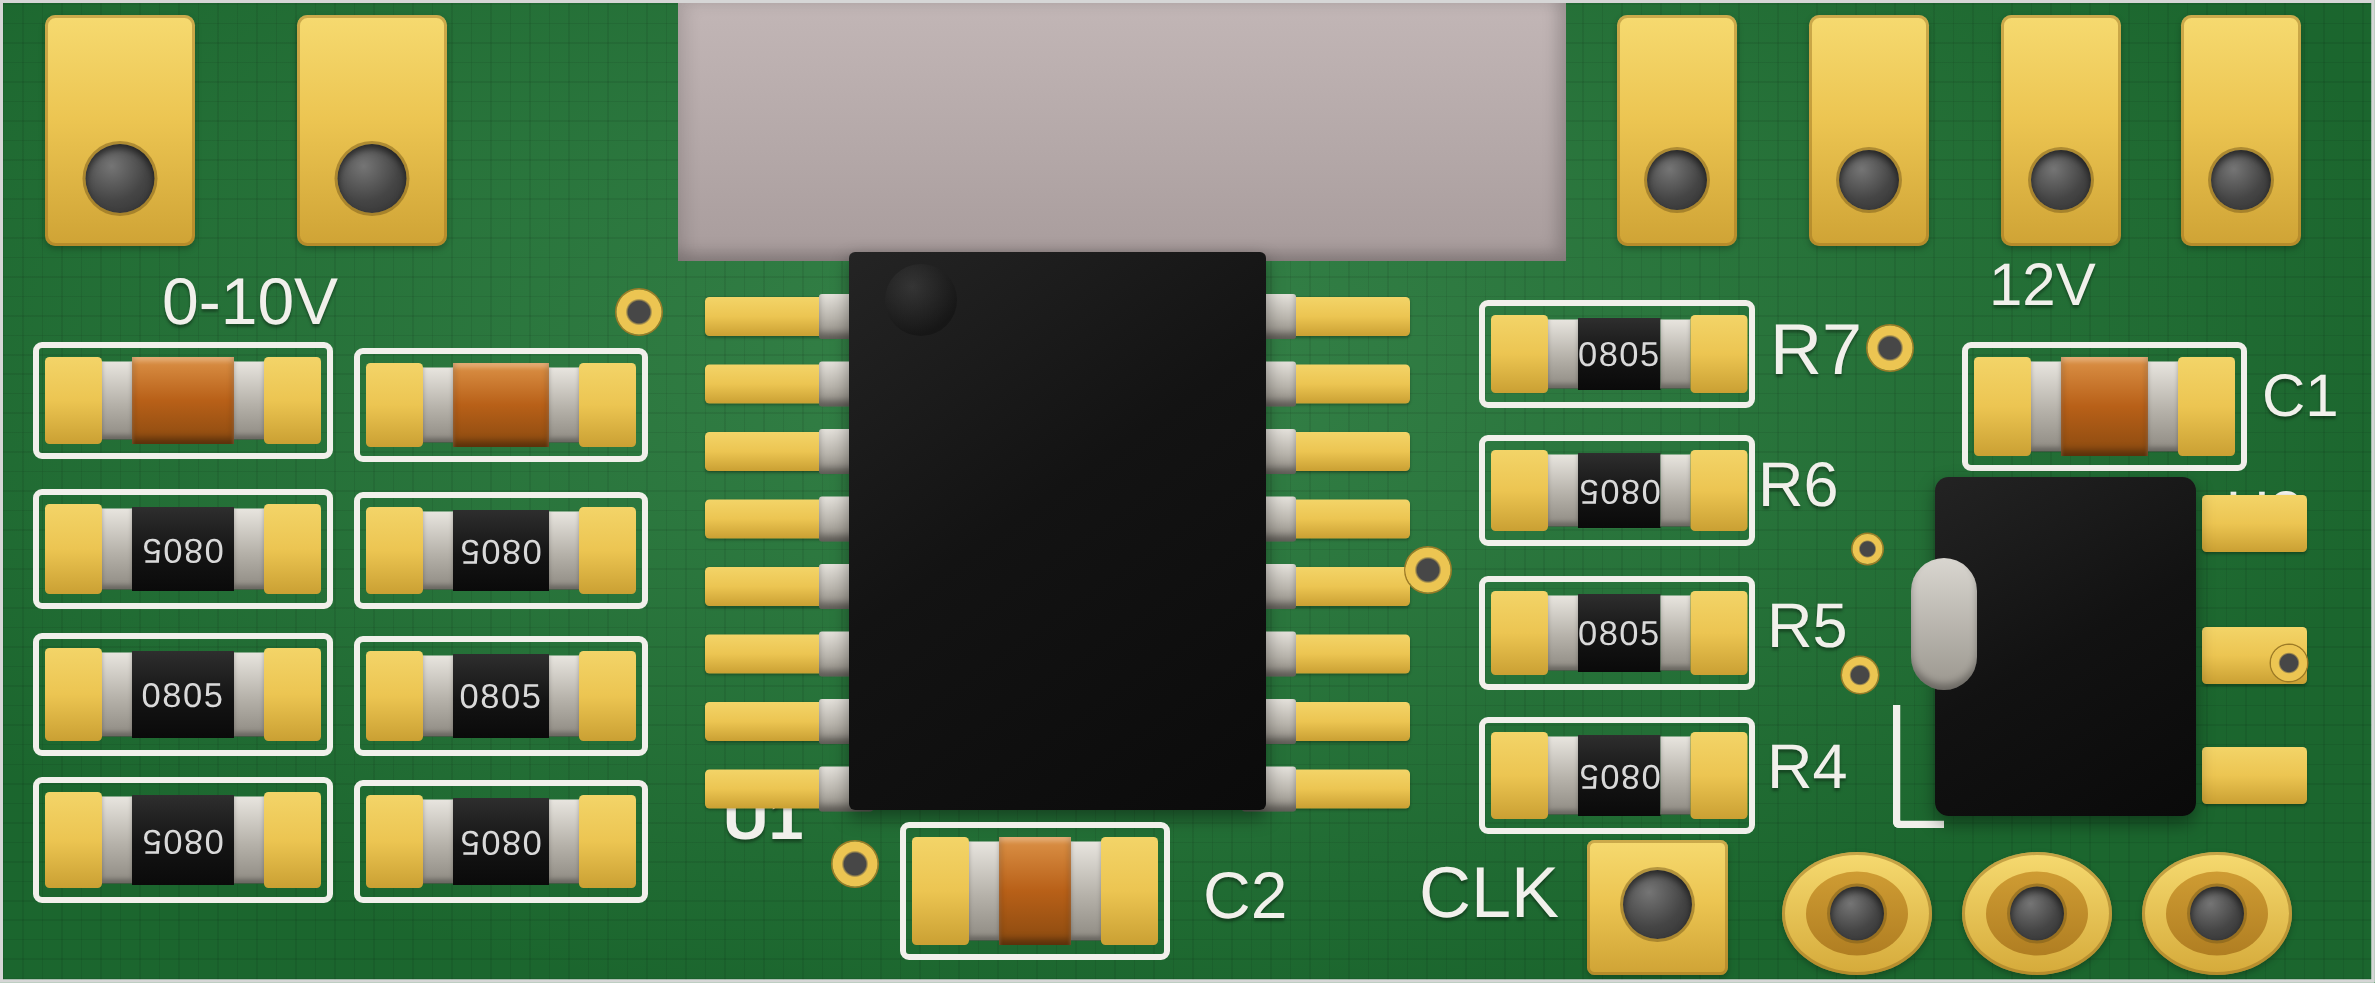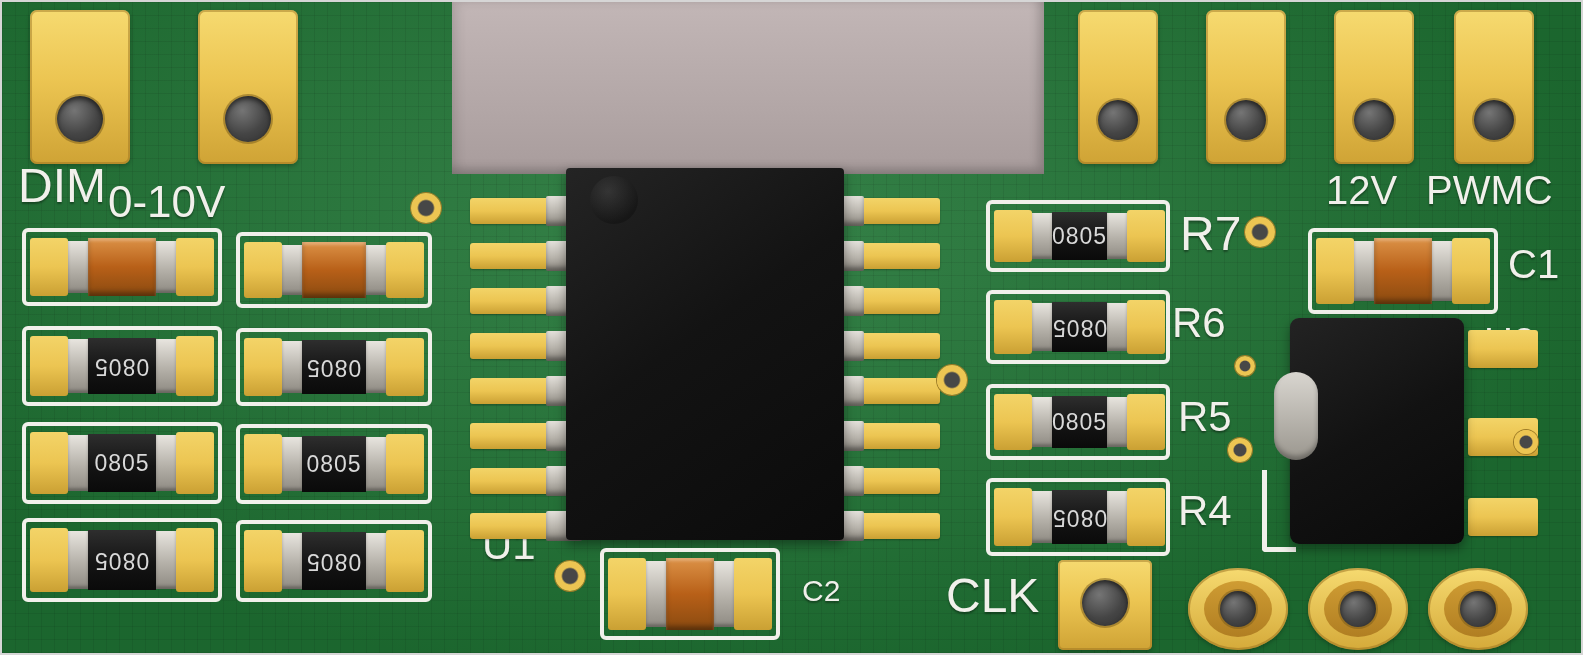--- a/index.html
+++ b/index.html
@@ -138,32 +138,30 @@
   <div class="th-pad" style="left:1204px;top:8px;width:80px;height:154px;">
     <div class="hole" style="left:20px;top:90px;width:40px;height:40px;"></div>
   </div>
   <div class="th-pad" style="left:1332px;top:8px;width:80px;height:154px;">
     <div class="hole" style="left:20px;top:90px;width:40px;height:40px;"></div>
   </div>
   <div class="th-pad" style="left:1452px;top:8px;width:80px;height:154px;">
     <div class="hole" style="left:20px;top:90px;width:40px;height:40px;"></div>
   </div>
 
-  <div class="silk" style="left:16px;top:160px;font-size:48px;">DIM</div>
   <div class="silk" style="left:106px;top:178px;font-size:44px;text-align:right;">0-10V</div>
   <div class="silk" style="left:1324px;top:168px;font-size:40px;">12V</div>
-  <div class="silk" style="left:1424px;top:168px;font-size:40px;">PWMC</div>
   <div class="silk" style="left:1178px;top:208px;font-size:48px;">R7</div>
   <div class="silk" style="left:1170px;top:300px;font-size:42px;">R6</div>
   <div class="silk" style="left:1176px;top:394px;font-size:42px;">R5</div>
   <div class="silk" style="left:1176px;top:488px;font-size:42px;">R4</div>
   <div class="silk" style="left:1506px;top:242px;font-size:40px;">C1</div>
   <div class="silk" style="left:1482px;top:320px;font-size:40px;z-index:0;">U2</div>
-  <div class="silk" style="left:480px;top:522px;font-size:42px;">U1</div>
-  <div class="silk" style="left:800px;top:574px;font-size:30px;">C2</div>
+  <div class="silk" style="left:480px;top:522px;font-size:42px;font-weight:bold;">U1</div>
+  <div class="silk" style="left:800px;top:574px;font-size:44px;">C2</div>
   <div class="silk" style="left:944px;top:570px;font-size:48px;">CLK</div>
 
   <div class="comp" style="left:20px;top:226px;width:200px;height:78px;">
     <div class="pad"></div>
     <div class="term"></div>
     <div class="body-orange"></div>
     <div class="term"></div>
     <div class="pad"></div>
   </div>
   <div class="comp" style="left:20px;top:324px;width:200px;height:80px;">

